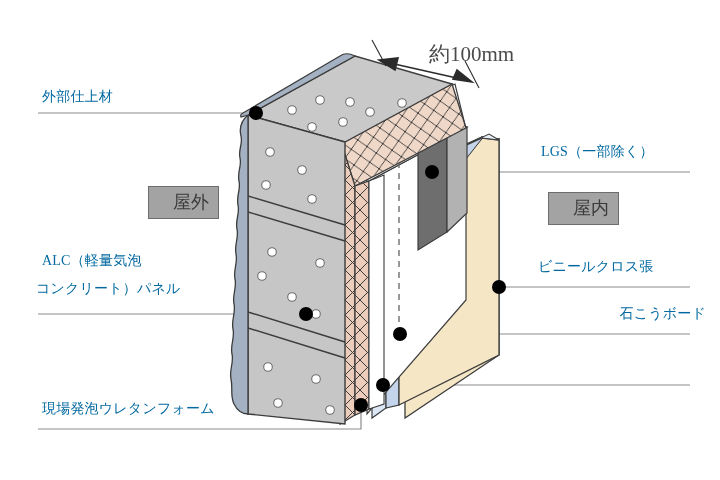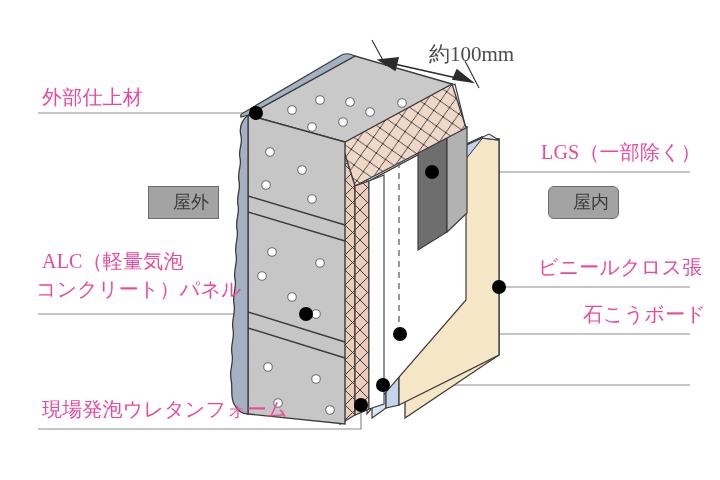--- a/index.html
+++ b/index.html
@@ -17,22 +17,22 @@
   }
   svg.diagram {
     position: absolute;
     left: 0;
     top: 0;
     width: 720px;
     height: 480px;
   }
   .lbl {
     position: absolute;
-    color: #ec4899;
-    font-size: 20px;
+    color: #0369a1;
+    font-size: 14px;
     line-height: 26px;
     white-space: nowrap;
     font-family: "Liberation Serif", "DejaVu Serif", serif;
     letter-spacing: 0.2px;
   }
   .lbl.right { text-align: right; }
   .zonebox {
     position: absolute;
     border: 1.3px solid #6d6d6d;
     color: #3a3a3a;
@@ -210,15 +210,15 @@
 
   <div class="lbl" style="left:520px; top:139px;margin-left:21px;">LGS（一部除く）</div>
 
   <div class="lbl" style="left:538px; top:254px;">ビニールクロス張</div>
 
   <div class="lbl right" style="left:498px; top:301px; width:208px;">石こうボード</div>
 
 
   <div class="zonebox" style="left:148px; top:186px;">屋外</div>
 
-  <div class="zonebox" style="left:548px; top:186px;border-radius:6px;">屋内</div>
+  <div class="zonebox" style="left:548px; top:192px;">屋内</div>
 
 </div>
 
 </body></html>

